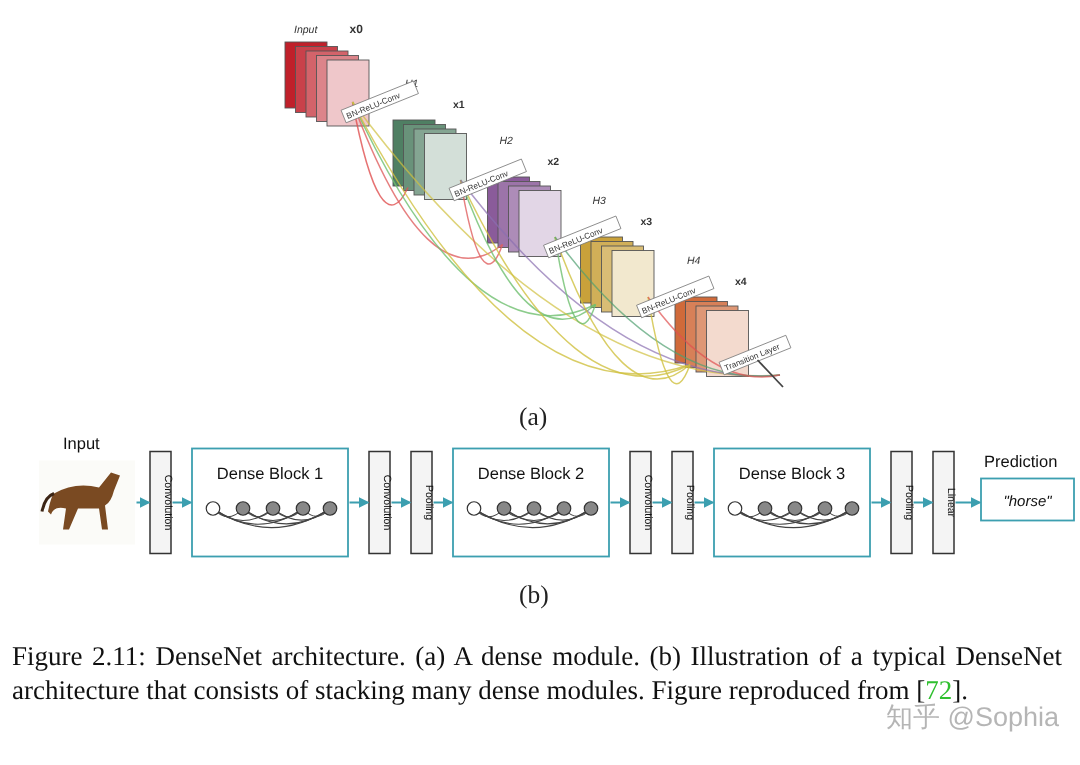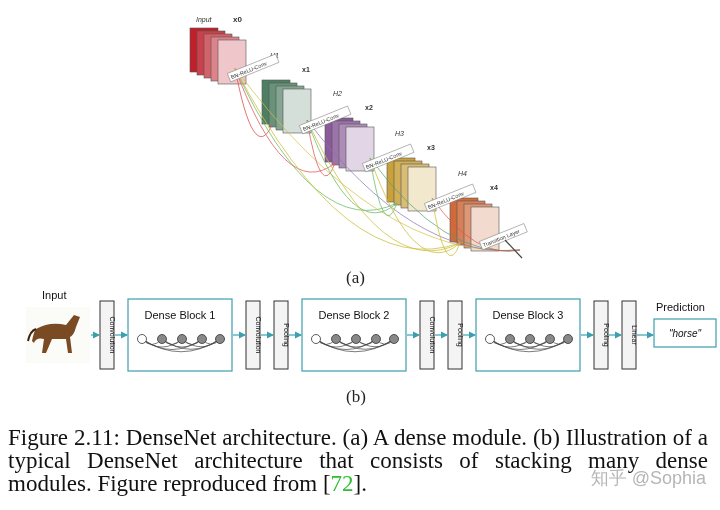--- a/index.html
+++ b/index.html
@@ -1,20 +1,20 @@
 <!DOCTYPE html>
 <html><head>
 <meta charset="utf-8">
 <style>
   html, body { margin: 0; padding: 0; background: #ffffff; }
   body { width: 720px; height: 510px; position: relative; overflow: hidden; font-family: "Liberation Serif", serif; }
   .abs { position: absolute; }
   svg text { font-family: "Liberation Sans", sans-serif; }
   .sublabel { font-family: "Liberation Serif", serif; font-size: 17px; color: #222; }
-  .caption { left: 8px; top: 426px; width: 700px; font-size: 23px; line-height: 23px; color: #111; text-align: justify; }
+  .caption { left: 8px; top: 426px; width: 700px; font-size: 18px; line-height: 23px; color: #111; text-align: justify; }
   .caption .ref { color: #2fbf2f; }
   .watermark { right: 14px; top: 466px; font-family: "Liberation Sans", sans-serif; font-size: 18px; color: rgba(120,120,120,0.55); }
 </style>
 </head>
 <body>
 
 <svg class="abs" style="left:0;top:0" width="720" height="290">
   <g id="a-stacks">
       <g>
         <rect x="190" y="28" width="28" height="44" fill="rgb(192,32,42)" stroke="#555" stroke-width="0.6"></rect>

